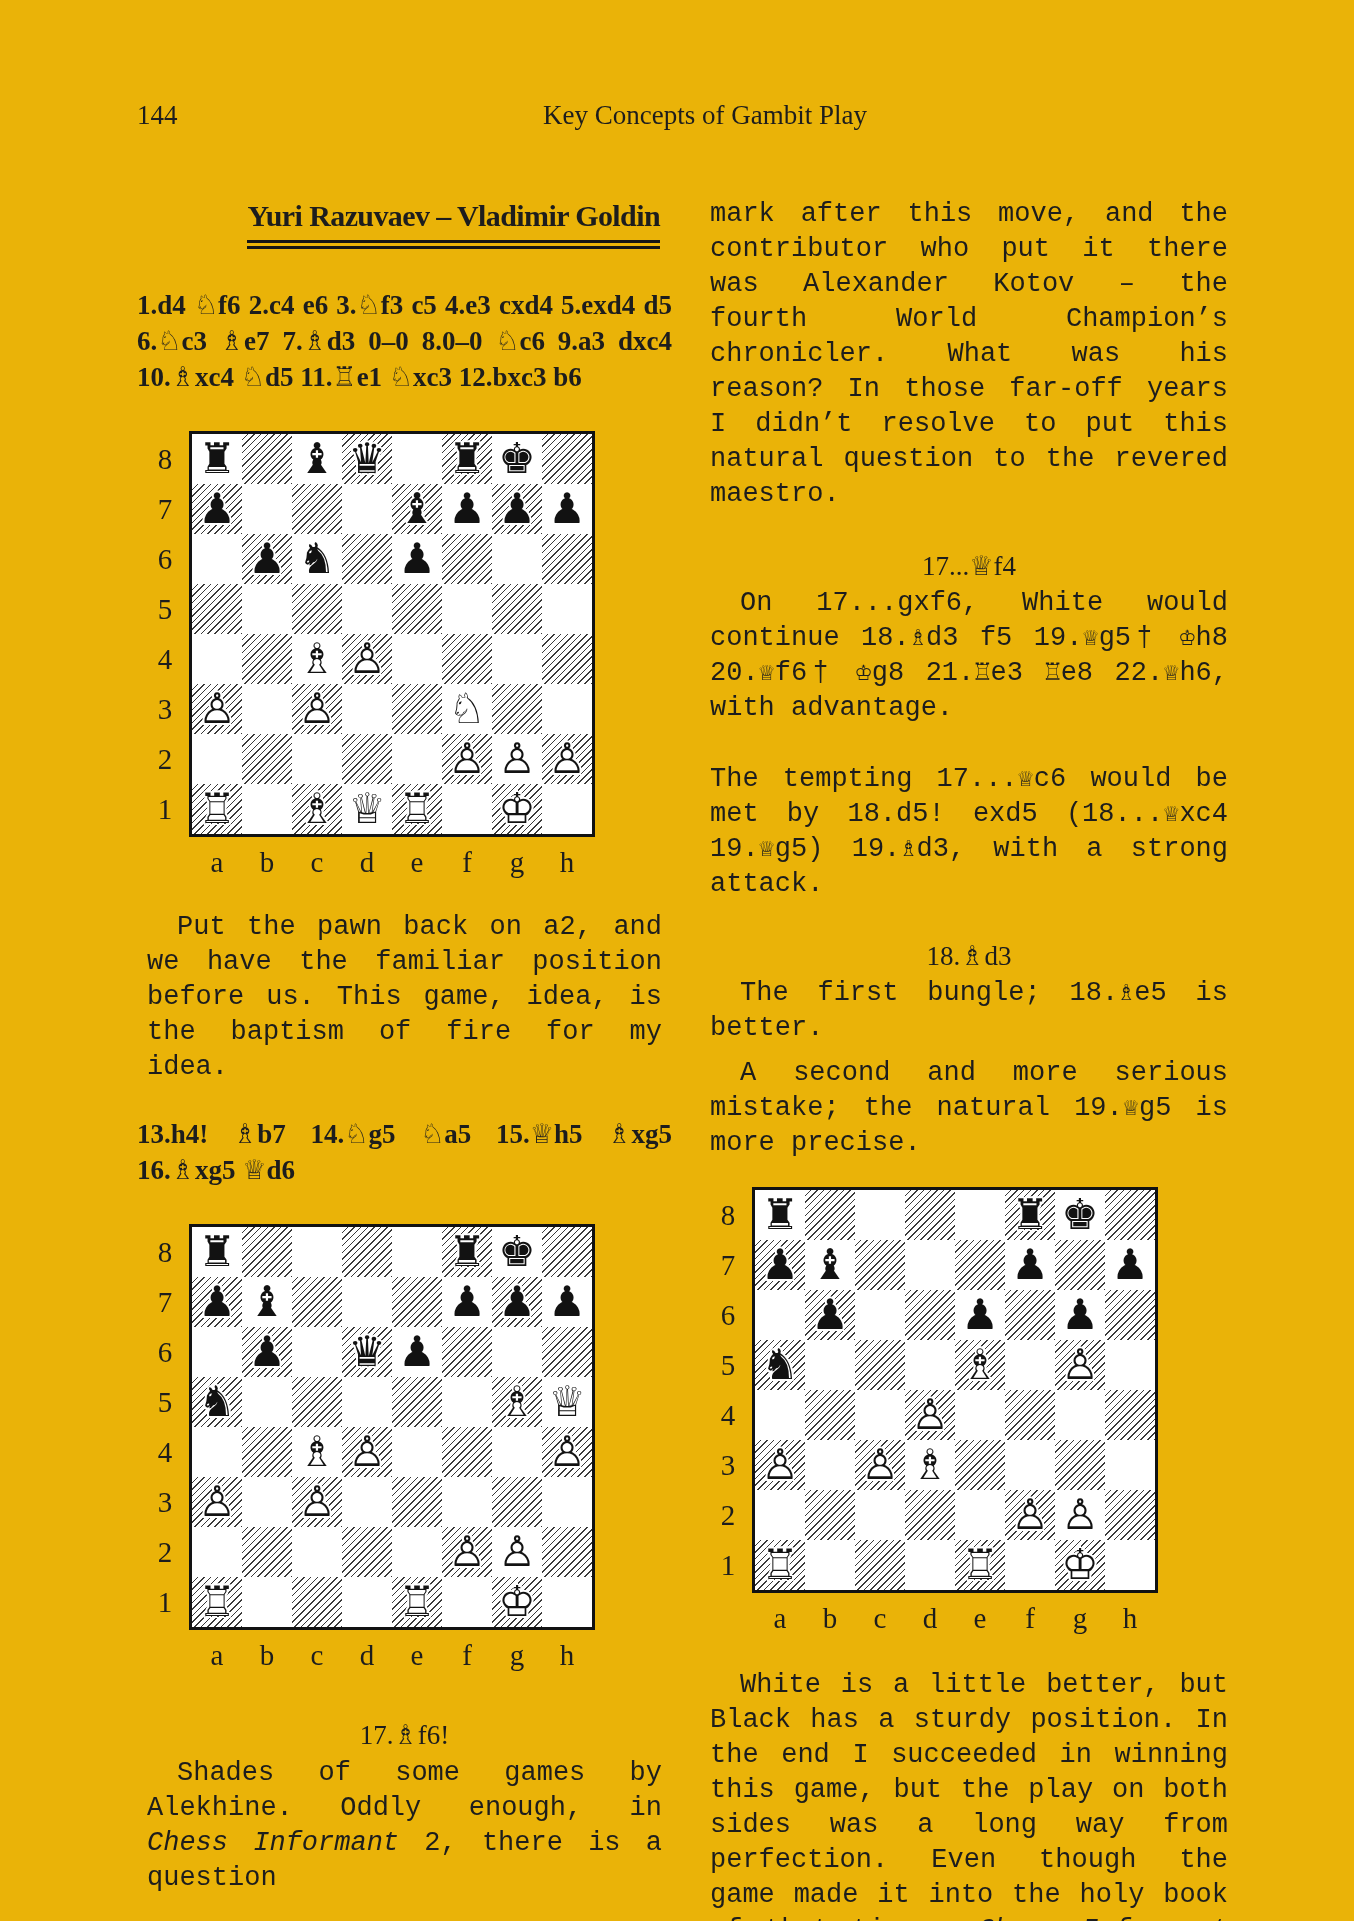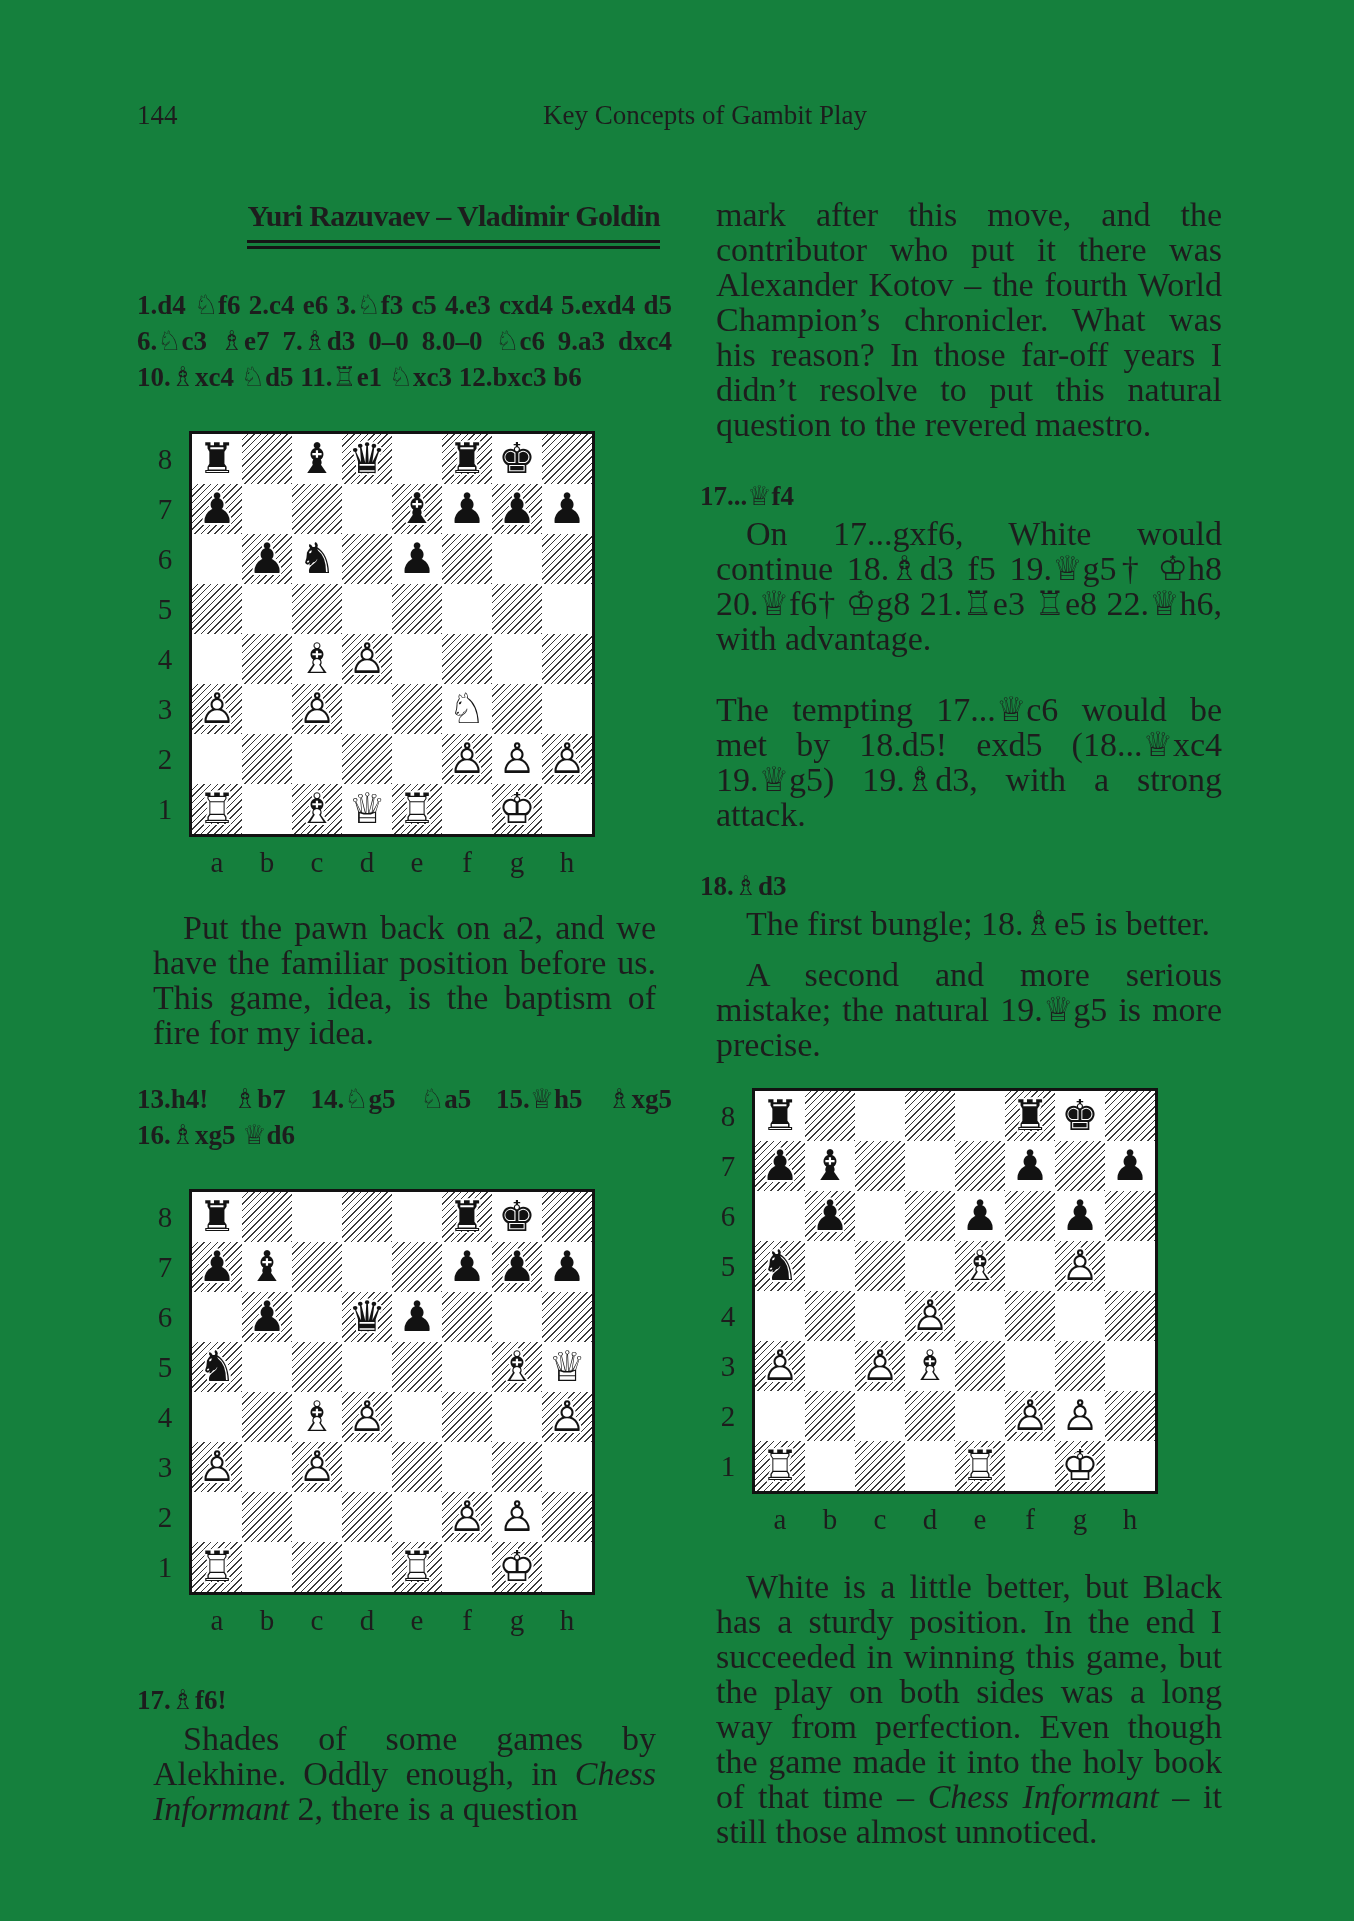--- a/index.html
+++ b/index.html
@@ -1,38 +1,38 @@
 <!DOCTYPE html>
 <html><head>
 <meta charset="utf-8">
 <style>
   html,body{margin:0;padding:0;background:#e8e8e8;}
   #page{
-    position:relative; width:1354px; height:1921px; background:#15803d;
+    position:relative; width:1354px; height:1921px; background:#eab308;
     font-family:"Liberation Serif","DejaVu Sans",serif; color:#1d1d1d;
     overflow:hidden;
   }
   
   #header{position:absolute; left:137px; top:100px; width:1100px; height:40px;}
   #page-num{position:absolute; left:0; top:0; font-size:27px;}
   #running-title{position:absolute; left:18px; top:0; width:100%; text-align:center; font-size:27px;}
   
   #left-col {position:absolute; left:137px; top:0; width:535px;}
   #right-col{position:absolute; left:700px; top:0; width:538px;}
   
   .title-wrap{margin-top:199px; text-align:right;}
   .title-inner{display:inline-block; padding:0 12px;}
   .game-title{font-size:30px; font-weight:bold; letter-spacing:-0.6px; white-space:nowrap;}
   .title-rule{height:3px; border-top:3px solid #151515; border-bottom:3px solid #151515; margin-top:7px;}
   .venue{font-size:26px; margin-top:12px;}
   
   .moves{font-size:27px; font-weight:bold; line-height:36px; text-align:justify; margin:0;}
-  .para {font-size:34px; line-height:35px; text-align:justify; margin:16px;}
+  .para {font-size:27px; line-height:35px; text-align:justify; margin:10px;font-family:Liberation Mono, monospace;}
   .para.ind{text-indent:30px;}
-  .mh{font-size:27px; font-weight:bold; line-height:36px; margin:0;}
+  .mh{font-size:27px; font-weight:normal; line-height:36px; margin:0;text-align:center;}
   .mt-moves1{margin-top:38px;}
   .mt-b1{margin-top:36px;}
   .mt-para1{margin-top:30px;}
   .mt-moves2{margin-top:31px;}
   .mt-b2{margin-top:36px;}
   .mt-h17{margin-top:44px;}
   .mt-para2{margin-top:3px;}
   .mt-rc-first{margin-top:197px;}
   .gap{margin-top:36px;}
   .tight{margin-top:2px;}

